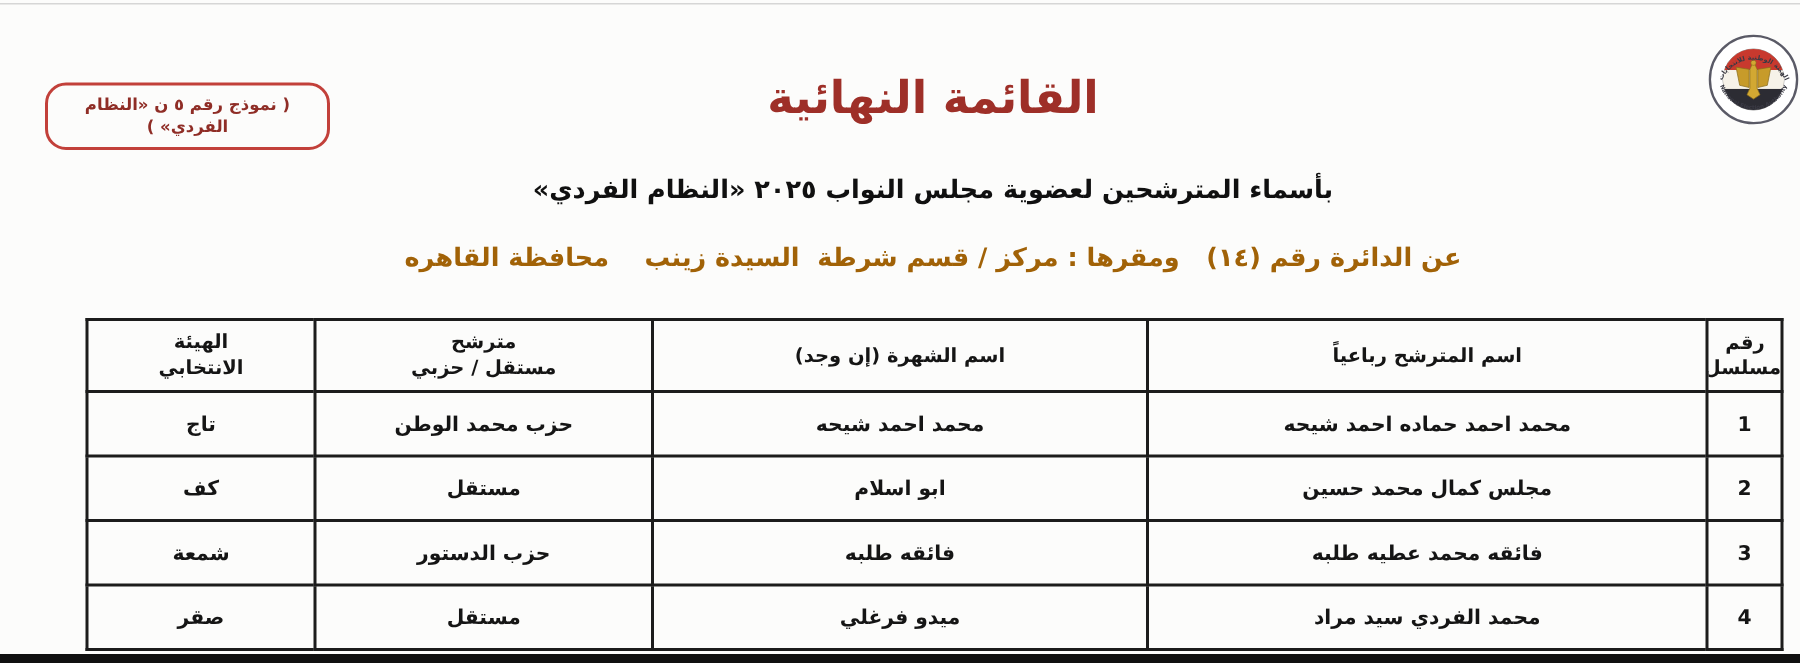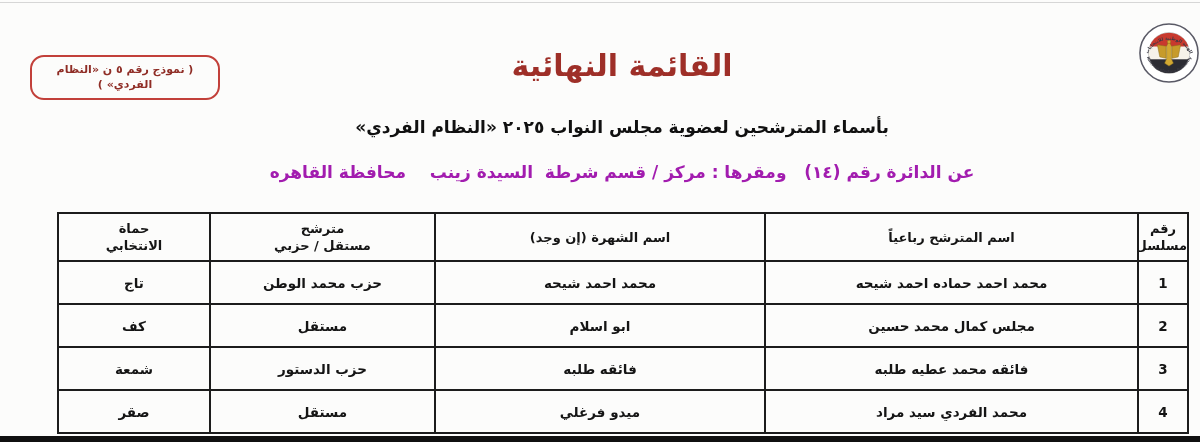--- a/index.html
+++ b/index.html
@@ -33,21 +33,21 @@
   }
   .subtitle {
     position: absolute; top: 117px; left: 57px; width: 1130px;
     text-align: center; direction: rtl;
     color: #101010; font-size: 17px; font-weight: bold;
     white-space: pre-wrap;
   }
   .district {
     position: absolute; top: 162px; left: 57px; width: 1130px;
     text-align: center; direction: rtl;
-    color: #a21caf; font-size: 17px; font-weight: bold;
+    color: #a16207; font-size: 17px; font-weight: bold;
     white-space: pre-wrap;
   }
   
   table.candidates {
     position: absolute; top: 212px; left: 57px; width: 1130px;
     border-collapse: collapse; table-layout: fixed;
     direction: rtl;
   }
   table.candidates th, table.candidates td {
     border: 2px solid #1c1c1c;
@@ -122,21 +122,21 @@
       <col style="width:152px">
     </colgroup>
     <thead>
       <tr>
         <th>رقم
 مسلسل</th>
         <th>اسم المترشح رباعياً</th>
         <th>اسم الشهرة (إن وجد)</th>
         <th>مترشح
 مستقل / حزبي</th>
-        <th>حماة
+        <th>الهيئة
 الانتخابي</th>
       </tr>
     </thead>
     <tbody>
       <tr>
         <td class="cell-serial">1</td>
         <td>محمد احمد حماده احمد شيحه</td>
         <td>محمد احمد شيحه</td>
         <td>حزب محمد الوطن</td>
         <td>تاج</td>

